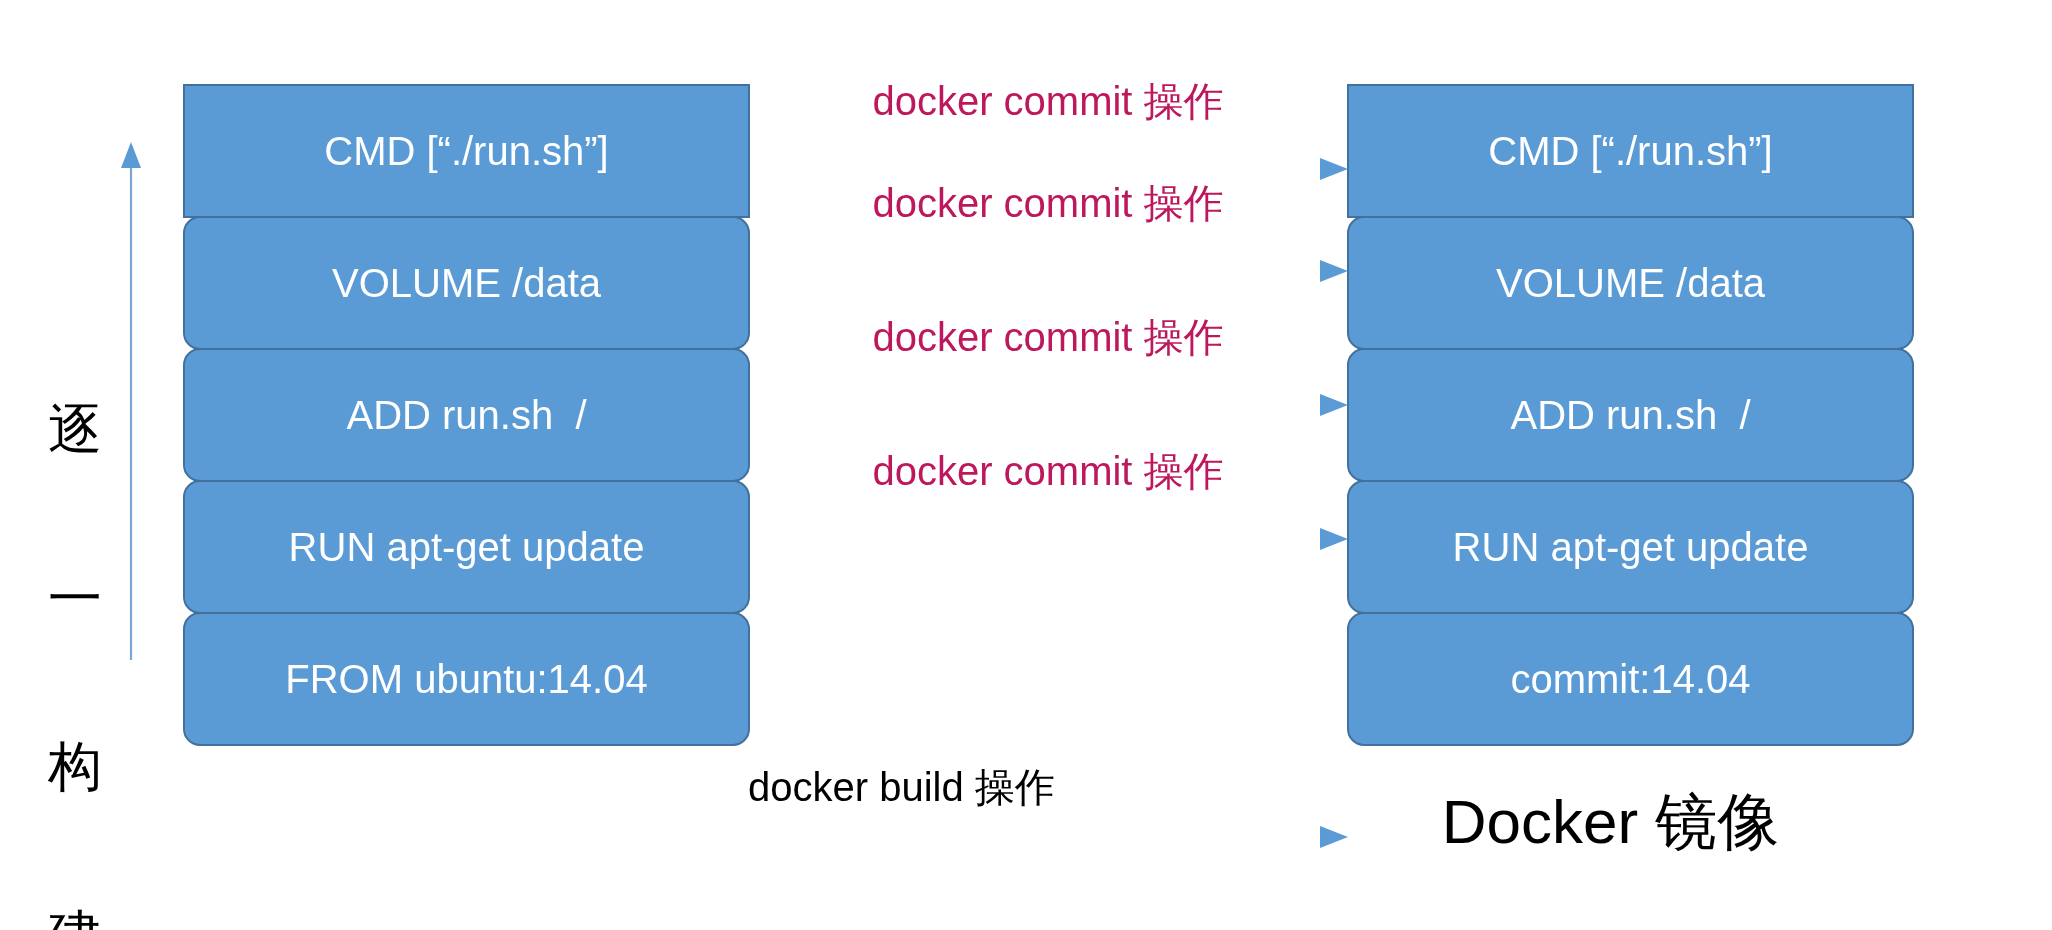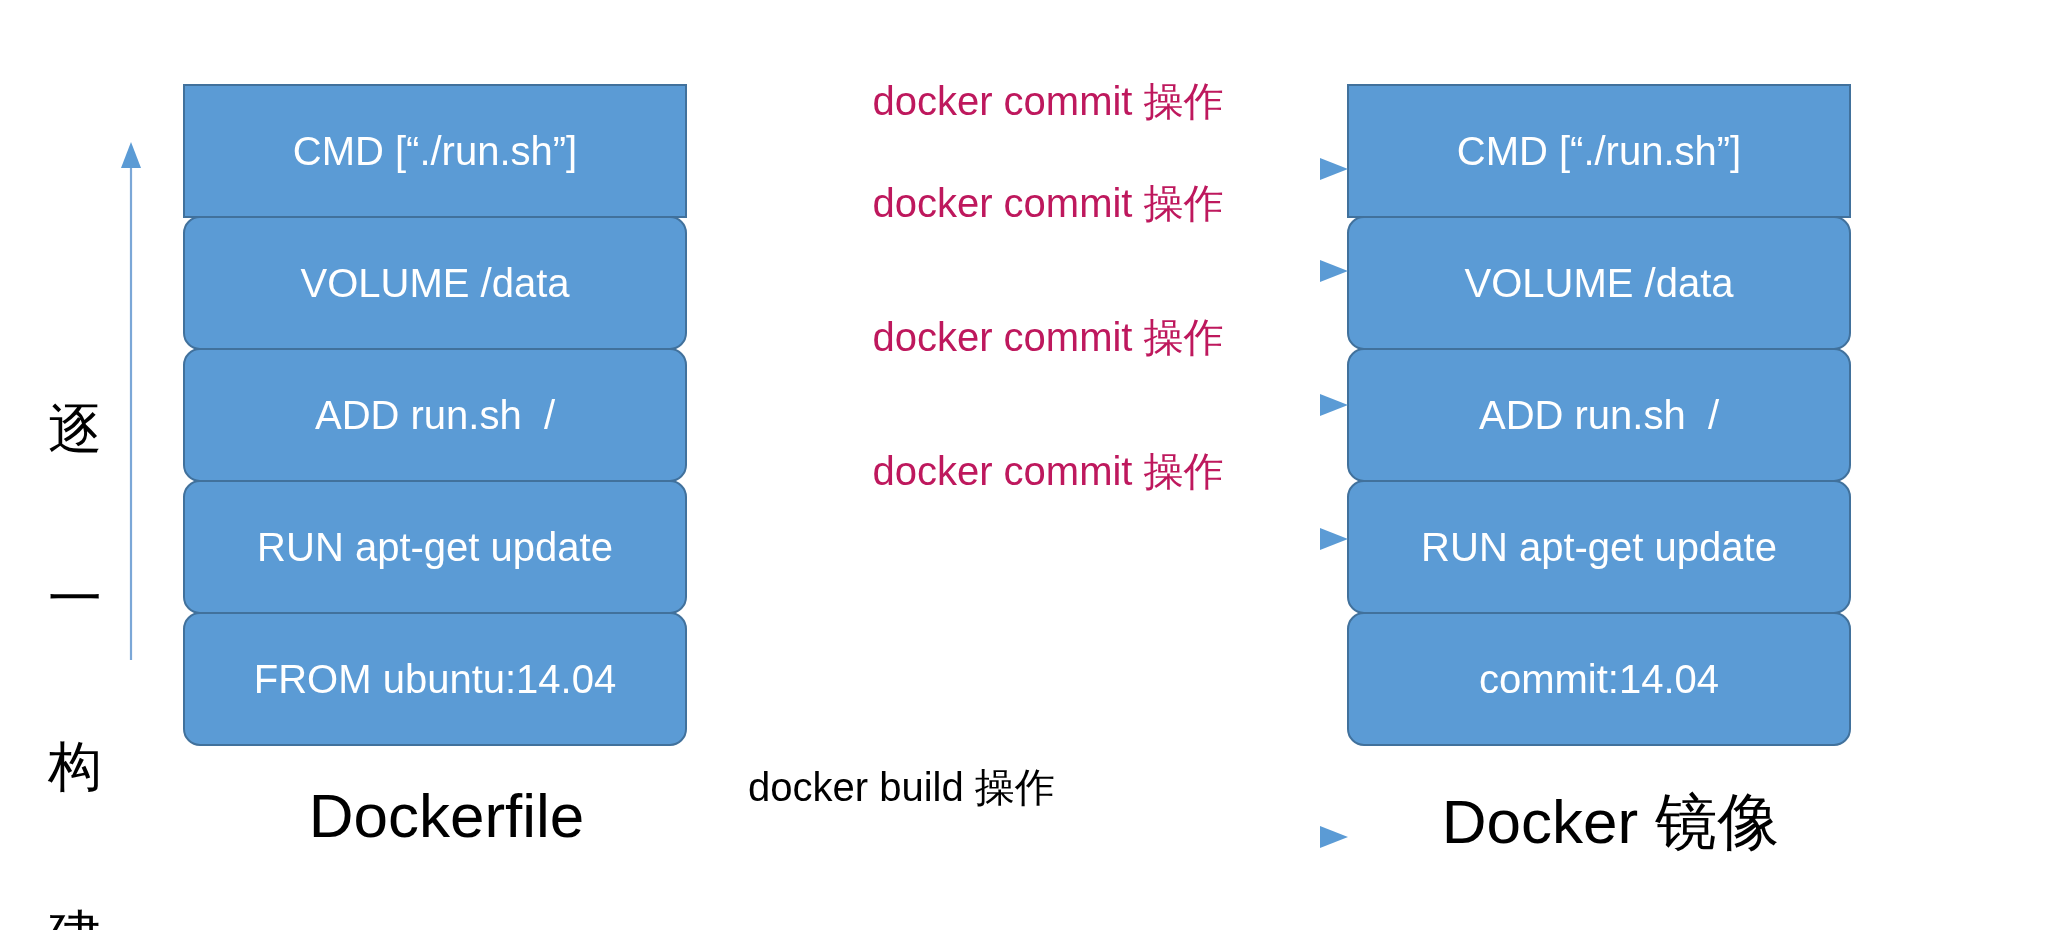--- a/index.html
+++ b/index.html
@@ -38,21 +38,21 @@
     left: 116px;
     top: 142px;
     width: 30px;
     height: 518px;
   }
 
   
   .stack {
     position: absolute;
     top: 84px;
-    width: 504px;
+    width: 567px;
     display: flex;
     flex-direction: column;
   }
   #stack-left  { left: 183px;  }
   #stack-right { left: 1347px; }
 
   .layer {
     height: 134px;
     box-sizing: border-box;
     background: #5B9BD5;
@@ -150,21 +150,20 @@
   </svg>
 
   <div class="stack" id="stack-left">
     <div class="layer">CMD [“./run.sh”]</div>
     <div class="layer">VOLUME /data</div>
     <div class="layer">ADD run.sh  /</div>
     <div class="layer">RUN apt-get update</div>
     <div class="layer">FROM ubuntu:14.04</div>
   </div>
 
-  <div class="caption" id="caption-left">Dockerfile</div>
 
   <div class="stack" id="stack-right">
     <div class="layer">CMD [“./run.sh”]</div>
     <div class="layer">VOLUME /data</div>
     <div class="layer">ADD run.sh  /</div>
     <div class="layer">RUN apt-get update</div>
     <div class="layer">commit:14.04</div>
   </div>
 
   <div class="caption" id="caption-right">Docker 镜像</div>

